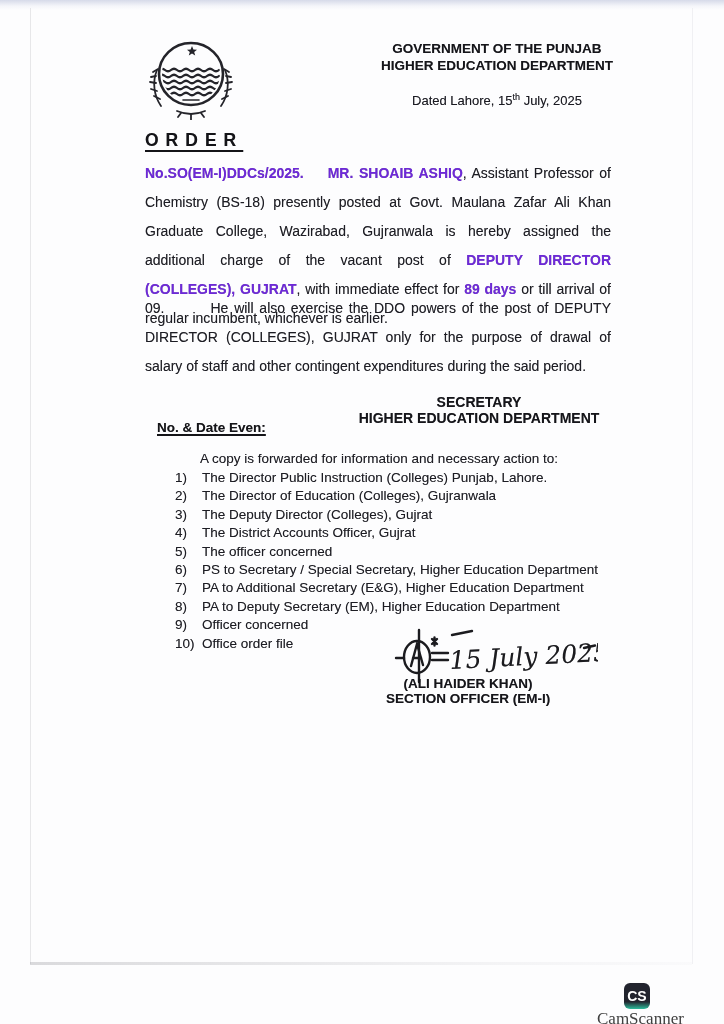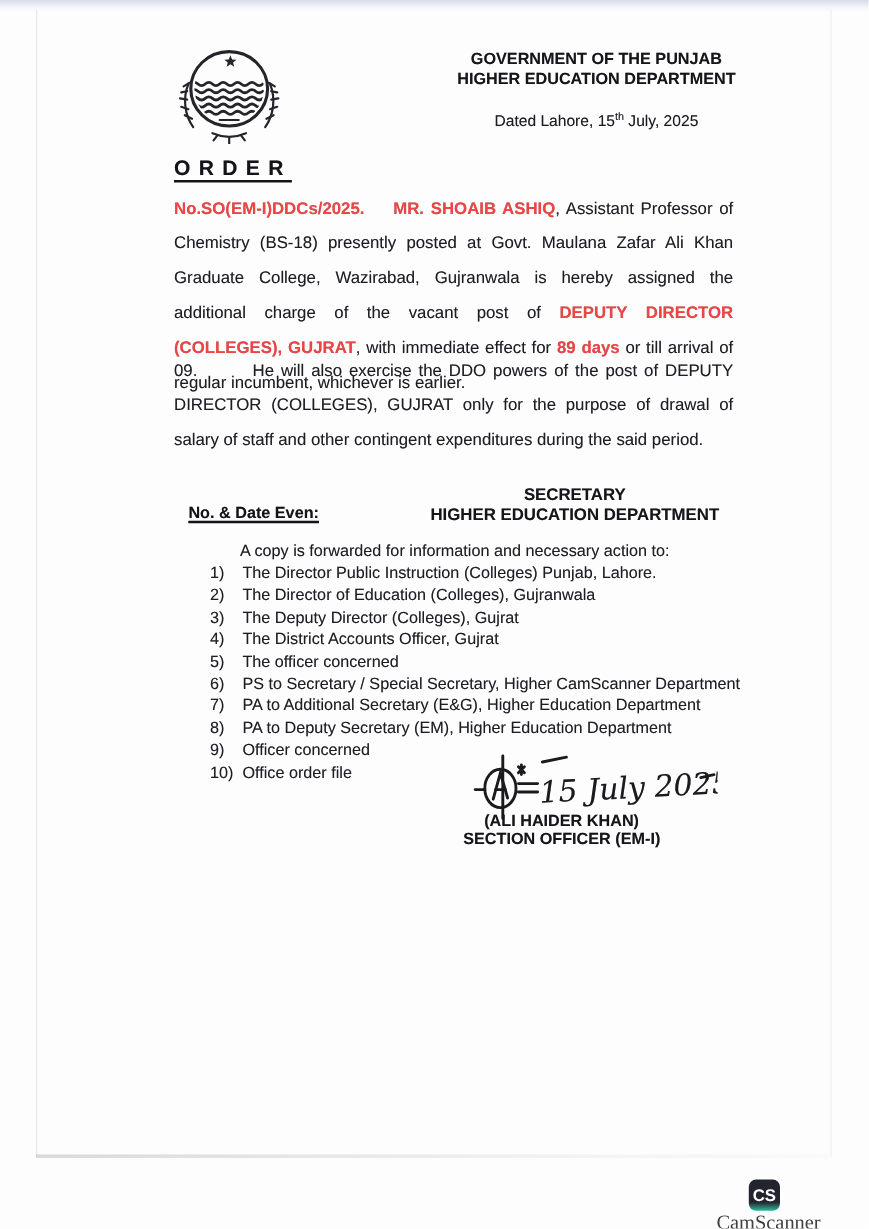--- a/index.html
+++ b/index.html
@@ -25,25 +25,25 @@
   .date-line sup{font-size:9px;}
 
   .order-title{position:absolute;left:145px;top:130px;font-size:17.5px;font-weight:bold;
     letter-spacing:7px;color:#141418;
     text-decoration:underline;text-decoration-thickness:2px;text-underline-offset:4px;}
 
   .body-para{position:absolute;left:145px;width:466px;font-size:14px;line-height:29px;
     text-align:justify;margin:0;color:#1d1d24;}
   .para1{top:159px;}
   .para2{top:294px;}
-  .body-para b{color:#ef4444;}
+  .body-para b{color:#6d28d9;}
   .tab1{display:inline-block;width:24px;}
   .tab2{display:inline-block;width:46px;}
 
-  .signatory{position:absolute;left:348px;top:404px;width:262px;text-align:center;
+  .signatory{position:absolute;left:348px;top:394px;width:262px;text-align:center;
     font-weight:bold;font-size:14px;line-height:16px;color:#15151a;white-space:nowrap;}
 
   .dist-heading{position:absolute;left:145px;top:420px;font-size:13.5px;font-weight:bold;color:#141418;
     text-decoration:underline;text-decoration-thickness:1.5px;text-underline-offset:2px;padding-left:12px;}
   .dist-intro{position:absolute;left:200px;top:451px;font-size:13.5px;color:#1d1d24;}
   .dist-list{position:absolute;left:175px;top:469px;margin:0;padding:0;list-style:none;
     font-size:13.5px;line-height:18.4px;color:#1d1d24;}
   .dist-list li{display:flex;}
   .dist-list .num{width:27px;flex:0 0 27px;}
 
@@ -147,21 +147,21 @@
     <li>
         <span class="num">4)</span>
         <span class="txt">The District Accounts Officer, Gujrat</span>
       </li>
     <li>
         <span class="num">5)</span>
         <span class="txt">The officer concerned</span>
       </li>
     <li>
         <span class="num">6)</span>
-        <span class="txt">PS to Secretary / Special Secretary, Higher CamScanner Department</span>
+        <span class="txt">PS to Secretary / Special Secretary, Higher Education Department</span>
       </li>
     <li>
         <span class="num">7)</span>
         <span class="txt">PA to Additional Secretary (E&amp;G), Higher Education Department</span>
       </li>
     <li>
         <span class="num">8)</span>
         <span class="txt">PA to Deputy Secretary (EM), Higher Education Department</span>
       </li>
     <li>

